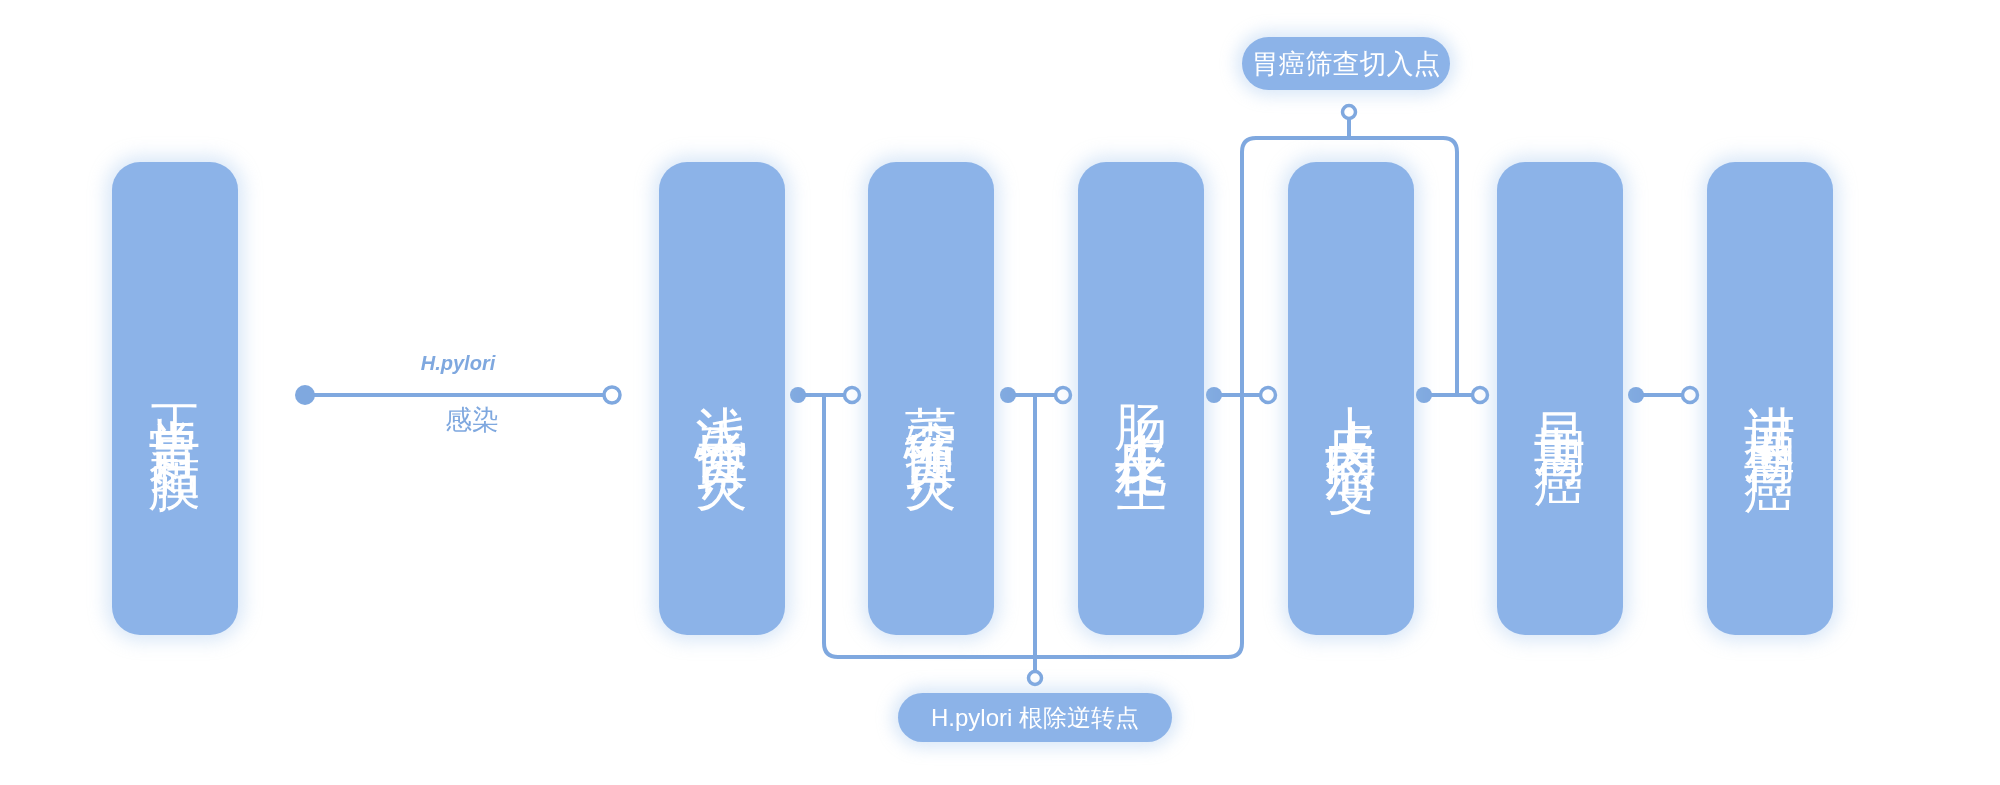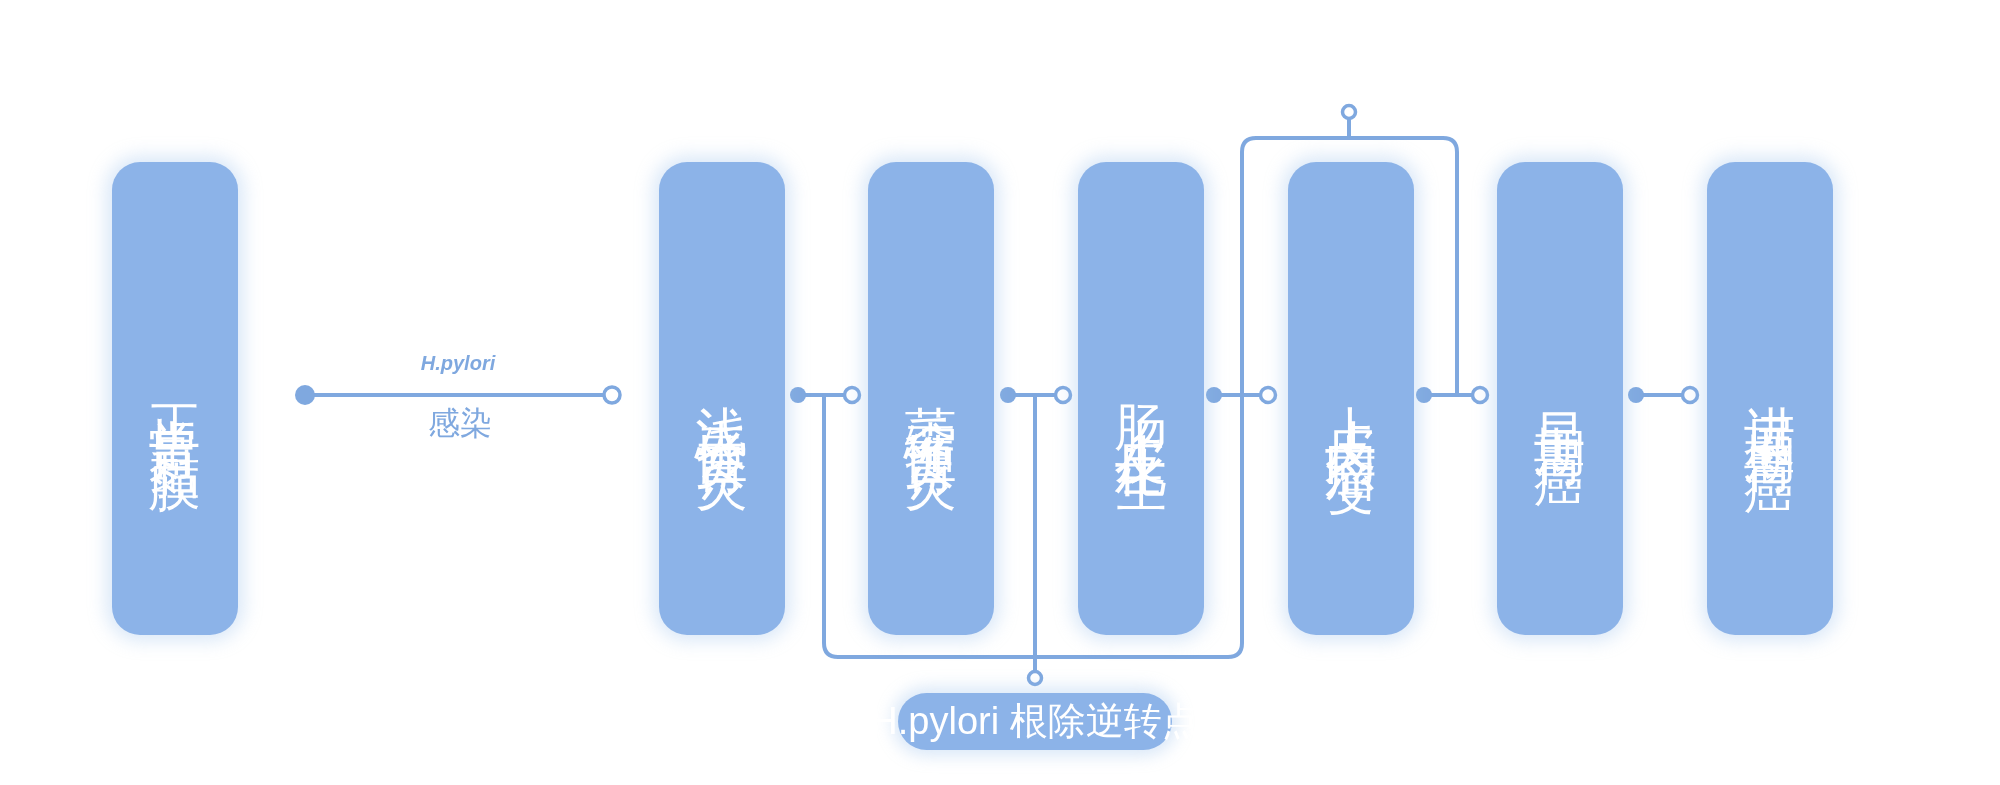--- a/index.html
+++ b/index.html
@@ -25,27 +25,27 @@
     color:var(--box-text);font-size:52px;letter-spacing:14px;
     line-height:1;font-weight:400;user-select:none;
   }
   .badge{
     position:absolute;background:var(--box-fill);color:var(--box-text);
     display:flex;align-items:center;justify-content:center;
     box-shadow:0 0 16px 6px rgba(150,190,235,.35);
     white-space:nowrap;
   }
   .badge-top{left:1242px;top:37px;width:208px;height:53px;border-radius:27px;font-size:27px;}
-  .badge-bottom{left:898px;top:693px;width:274px;height:57px;border-radius:29px;font-size:38px;}
+  .badge-bottom{left:898px;top:693px;width:274px;height:49px;border-radius:29px;font-size:24px;}
   .edge-label{
     position:absolute;color:var(--edge-text);transform:translateX(-50%);
     white-space:nowrap;user-select:none;
   }
   .edge-label-1{left:458px;top:352px;font-size:20px;font-style:italic;font-weight:700;}
-  .edge-label-2{left:460px;top:402px;font-size:32px;}
+  .edge-label-2{left:472px;top:402px;font-size:27px;}
   svg.wires{position:absolute;left:0;top:0;pointer-events:none;}
   svg.wires path, svg.wires line{stroke:var(--line-stroke);stroke-width:4;fill:none;stroke-linecap:round;}
   svg.wires circle.dot{fill:var(--line-stroke);stroke:none;}
   svg.wires circle.ring{fill:#ffffff;stroke:var(--line-stroke);stroke-width:3.5;}
 </style>
 </head>
 <body>
 
 <div class="canvas">
 
@@ -102,15 +102,16 @@
   <div class="stage" style="left:1497px">
     <span class="stage-label">早期胃癌</span>
   </div>
   <div class="stage" style="left:1707px">
     <span class="stage-label">进展期胃癌</span>
   </div>
 
   <div class="edge-label edge-label-1">H.pylori</div>
   <div class="edge-label edge-label-2">感染</div>
 
+  <div class="badge badge-top">胃癌筛查切入点</div>
   <div class="badge badge-bottom">H.pylori 根除逆转点</div>
 
 </div>
 
 </body></html>

